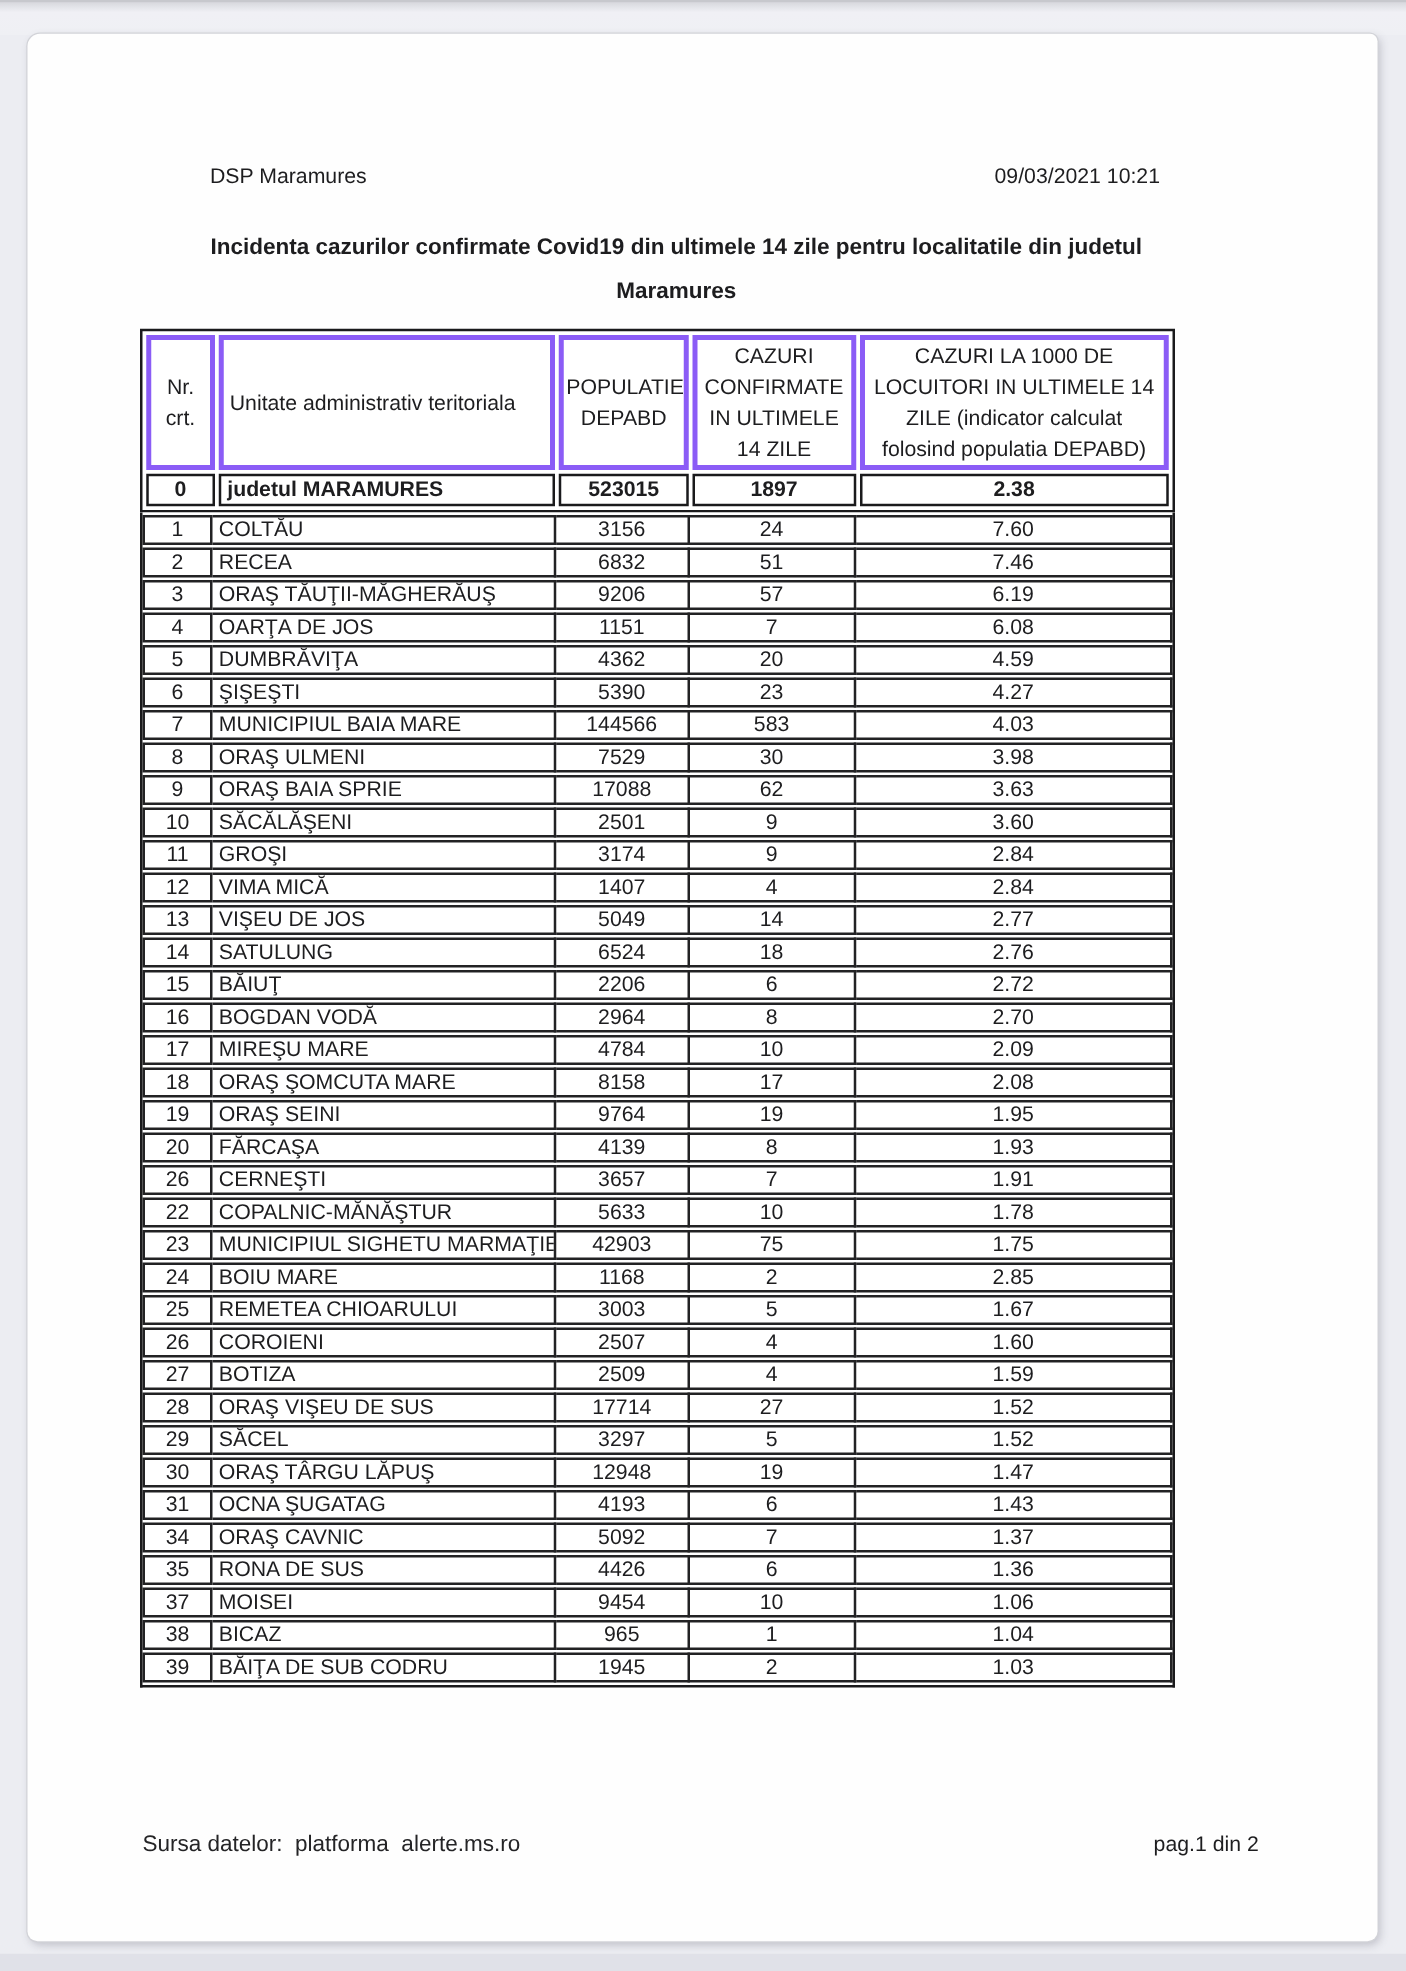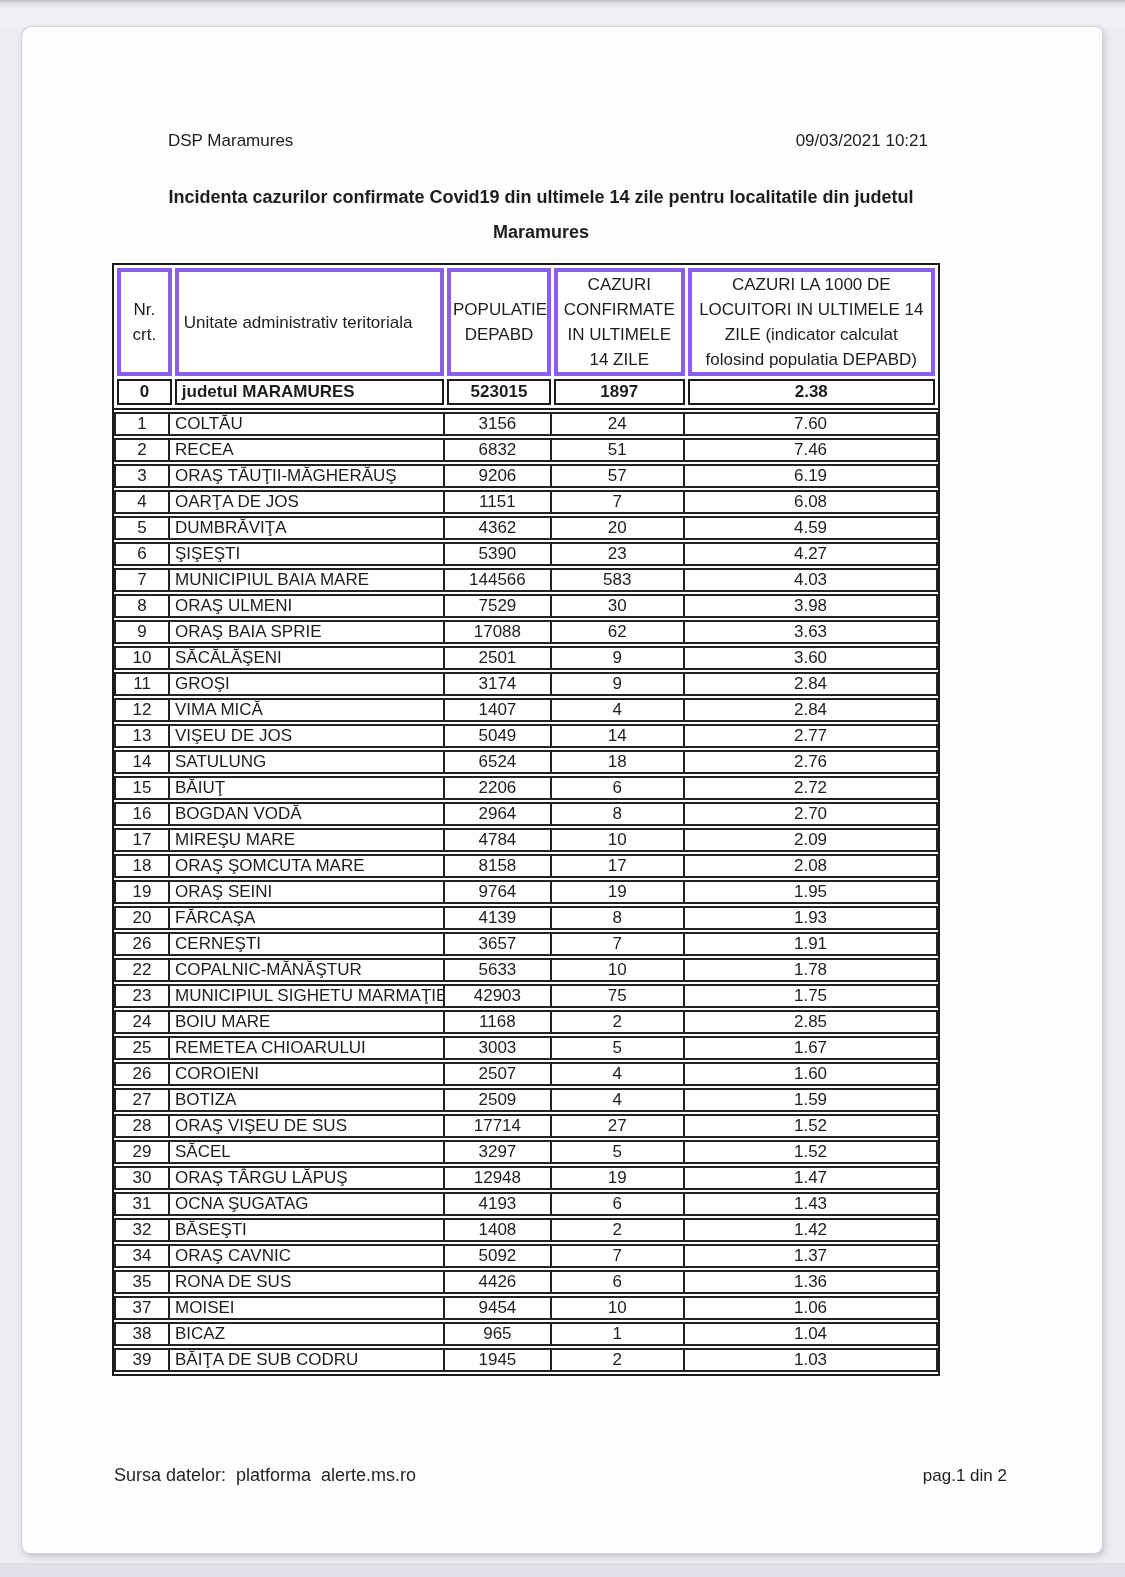--- a/index.html
+++ b/index.html
@@ -386,27 +386,20 @@
                 <td>1.47</td>
               </tr>
               <tr>
                 <td>31</td>
                 <td class="cell-name">OCNA ŞUGATAG</td>
                 <td>4193</td>
                 <td>6</td>
                 <td>1.43</td>
               </tr>
               <tr>
-                <td>32</td>
-                <td class="cell-name">BĂSEŞTI</td>
-                <td>1408</td>
-                <td>2</td>
-                <td>1.42</td>
-              </tr>
-              <tr>
                 <td>34</td>
                 <td class="cell-name">ORAŞ CAVNIC</td>
                 <td>5092</td>
                 <td>7</td>
                 <td>1.37</td>
               </tr>
               <tr>
                 <td>35</td>
                 <td class="cell-name">RONA DE SUS</td>
                 <td>4426</td>

